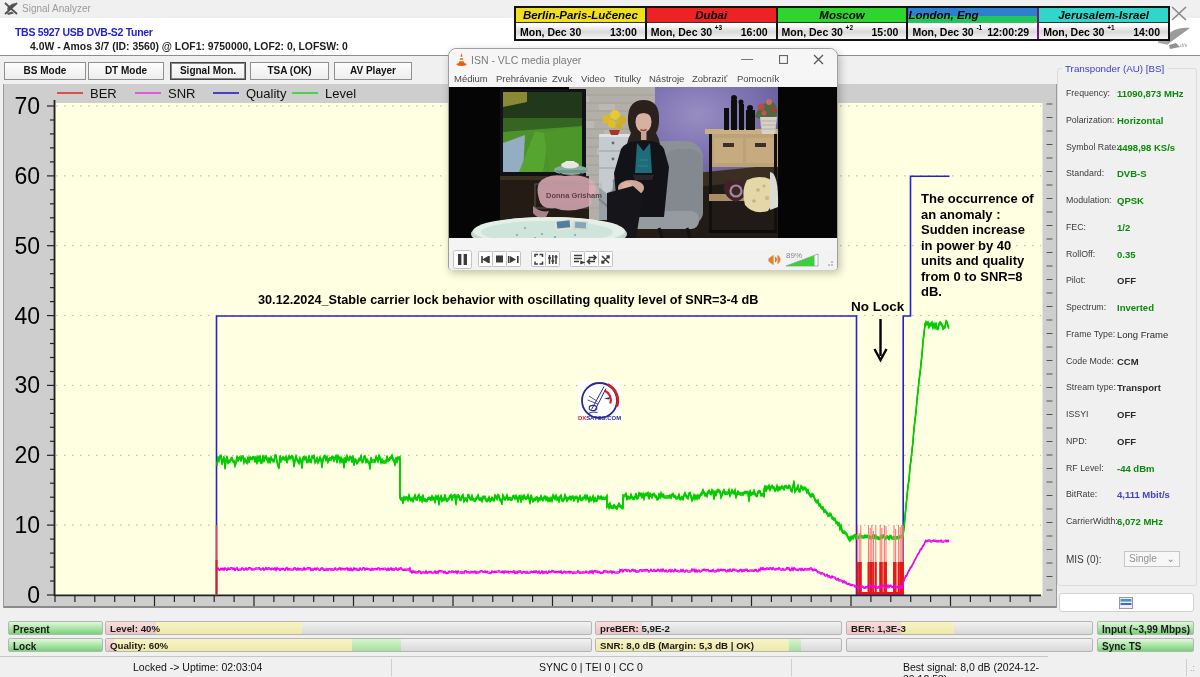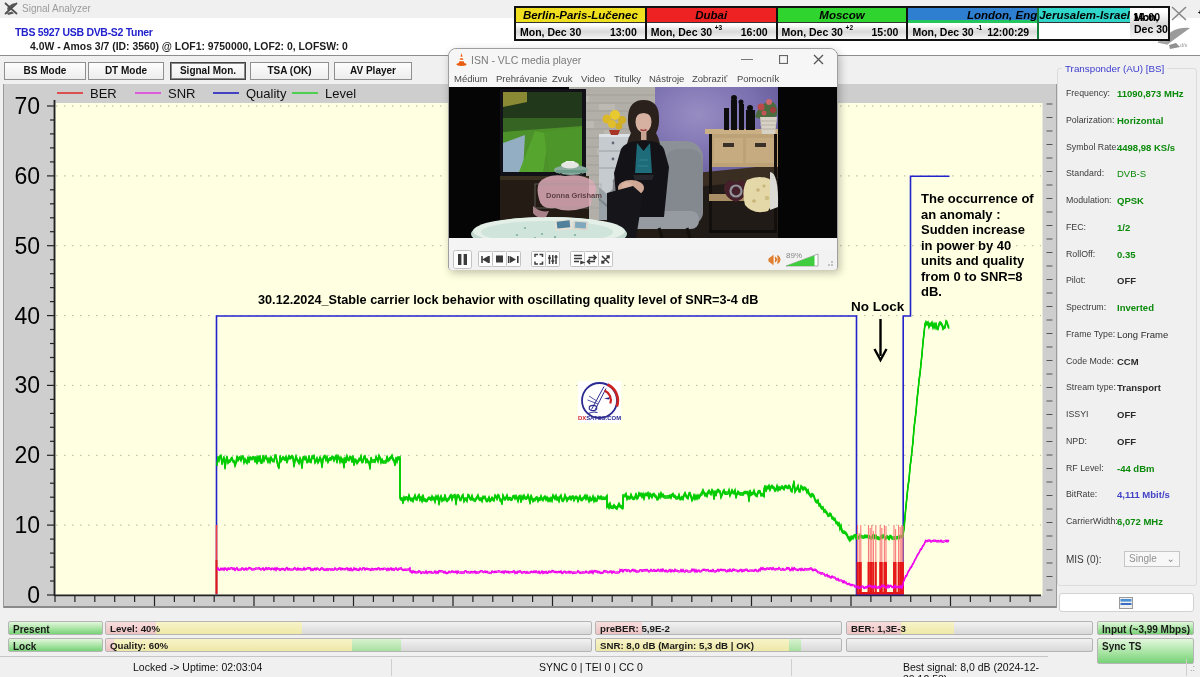--- a/index.html
+++ b/index.html
@@ -296,28 +296,28 @@
 </div>
     <div style="flex:1;border-left:2px solid #111;display:flex;flex-direction:column">
  <div style="height:15px;background:#2fd42f;font-size:11.5px;font-weight:bold;font-style:italic;text-align:center;line-height:14.5px;color:#000;border-bottom:1px solid #333">Moscow</div>
  <div style="flex:1;background:linear-gradient(#fff 10%,#d9d9d9 55%,#f6f6f6);position:relative;font-weight:bold;color:#000">
    <span style="position:absolute;left:4px;top:2.5px;font-size:10.5px">Mon, Dec 30</span>
    <span style="position:absolute;left:68px;top:0.5px;font-size:6.5px">+2</span>
    <span style="position:absolute;right:8px;top:2.5px;font-size:10.5px">15:00</span>
  </div>
 </div>
     <div style="flex:1;border-left:2px solid #111;display:flex;flex-direction:column">
- <div style="height:15px;background:#2e7fd0;font-size:11.5px;font-weight:bold;font-style:italic;text-align:right;line-height:14.5px;color:#000;border-bottom:3px solid #22c55e">London, Eng</div>
+ <div style="height:15px;background:#2e7fd0;font-size:11.5px;font-weight:bold;font-style:italic;text-align:left;line-height:14.5px;color:#000;border-bottom:7px solid #22c55e">London, Eng</div>
  <div style="flex:1;background:linear-gradient(#fff 10%,#d9d9d9 55%,#f6f6f6);position:relative;font-weight:bold;color:#000">
    <span style="position:absolute;left:4px;top:2.5px;font-size:10.5px">Mon, Dec 30</span>
    <span style="position:absolute;left:68px;top:0.5px;font-size:6.5px">-1</span>
    <span style="position:absolute;right:8px;top:2.5px;font-size:10.5px">12:00:29</span>
  </div>
 </div>
-    <div style="flex:1;border-left:2px solid #15803d;display:flex;flex-direction:row">
+    <div style="flex:1;border-left:2px solid #701a75;display:flex;flex-direction:column">
  <div style="height:15px;background:#2fd6c9;font-size:11.5px;font-weight:bold;font-style:italic;text-align:center;line-height:14.5px;color:#000;border-bottom:1px solid #333">Jerusalem-Israel</div>
  <div style="flex:1;background:linear-gradient(#fff 10%,#d9d9d9 55%,#f6f6f6);position:relative;font-weight:bold;color:#000">
    <span style="position:absolute;left:4px;top:2.5px;font-size:10.5px">Mon, Dec 30</span>
    <span style="position:absolute;left:68px;top:0.5px;font-size:6.5px">+1</span>
    <span style="position:absolute;right:8px;top:2.5px;font-size:10.5px">14:00</span>
  </div>
 </div>
   </div>
 
 <div class="abs" style="left:448px;top:48px;width:390px;height:222px;background:#f4f4f4;border:1px solid #9f9f9f;border-radius:8px 8px 3px 3px;box-shadow:2px 3px 8px rgba(0,0,0,.25)">
@@ -556,21 +556,21 @@
 
 <div class="abs" style="left:1057px;top:68px;width:140px;height:518px;border:1px solid #dcdcdc;border-radius:3px"></div>
 <div class="abs" style="left:1062px;top:63px;background:#f0f0f0;padding:0 3px;font-size:9.8px;color:#3b3bd0">Transponder (AU) [BS]</div>
 <div class="abs" style="left:1066px;top:88px;font-size:8.8px;color:#3a3a3a">Frequency:</div>
 <div class="abs" style="left:1117px;top:88px;font-size:9.5px;font-weight:bold;color:#0a8a0a">11090,873 MHz</div>
 <div class="abs" style="left:1066px;top:114.75px;font-size:8.8px;color:#3a3a3a">Polarization:</div>
 <div class="abs" style="left:1117px;top:114.75px;font-size:9.5px;font-weight:bold;color:#0a8a0a">Horizontal</div>
 <div class="abs" style="left:1066px;top:141.5px;font-size:8.8px;color:#3a3a3a">Symbol Rate:</div>
 <div class="abs" style="left:1117px;top:141.5px;font-size:9.5px;font-weight:bold;color:#0a8a0a">4498,98 KS/s</div>
 <div class="abs" style="left:1066px;top:168.25px;font-size:8.8px;color:#3a3a3a">Standard:</div>
-<div class="abs" style="left:1117px;top:168.25px;font-size:9.5px;font-weight:normal;color:#0a8a0a">DVB-S</div>
+<div class="abs" style="left:1117px;top:168.25px;font-size:9.5px;font-weight:bold;color:#0a8a0a">DVB-S</div>
 <div class="abs" style="left:1066px;top:195.0px;font-size:8.8px;color:#3a3a3a">Modulation:</div>
 <div class="abs" style="left:1117px;top:195.0px;font-size:9.5px;font-weight:bold;color:#0a8a0a">QPSK</div>
 <div class="abs" style="left:1066px;top:221.75px;font-size:8.8px;color:#3a3a3a">FEC:</div>
 <div class="abs" style="left:1117px;top:221.75px;font-size:9.5px;font-weight:bold;color:#0a8a0a">1/2</div>
 <div class="abs" style="left:1066px;top:248.5px;font-size:8.8px;color:#3a3a3a">RollOff:</div>
 <div class="abs" style="left:1117px;top:248.5px;font-size:9.5px;font-weight:bold;color:#0a8a0a">0.35</div>
 <div class="abs" style="left:1066px;top:275.25px;font-size:8.8px;color:#3a3a3a">Pilot:</div>
 <div class="abs" style="left:1117px;top:275.25px;font-size:9.5px;font-weight:bold;color:#2a2a2a">OFF</div>
 <div class="abs" style="left:1066px;top:302.0px;font-size:8.8px;color:#3a3a3a">Spectrum:</div>
 <div class="abs" style="left:1117px;top:302.0px;font-size:9.5px;font-weight:bold;color:#0a8a0a">Inverted</div>
@@ -631,21 +631,21 @@
     <span style="position:absolute;left:4px;top:1px;font-size:9.7px;font-weight:bold;color:#1a1a1a;white-space:nowrap;z-index:2">Quality: 60%</span>
   </div>
 <div class="abs" style="left:595px;top:638px;width:247px;height:14px;background:linear-gradient(#f2f2f2,#d8d8d8);border:1px solid #b5b5b5;border-radius:2px;overflow:hidden">
     <div style="position:absolute;left:0px;top:0;width:193px;height:12px;background:linear-gradient(#f8f4c8,#eee8a8)"></div>
     <div style="position:absolute;left:193px;top:0;width:12px;height:12px;background:linear-gradient(#d8f3d0,#a8e0a0)"></div>
     <span style="position:absolute;left:4px;top:1px;font-size:9.7px;font-weight:bold;color:#1a1a1a;white-space:nowrap;z-index:2">SNR: 8,0 dB (Margin: 5,3 dB | OK)</span>
   </div>
 <div class="abs" style="left:846px;top:638px;width:247px;height:14px;background:linear-gradient(#f2f2f2,#d8d8d8);border:1px solid #b5b5b5;border-radius:2px;overflow:hidden">
     <span style="position:absolute;left:4px;top:1px;font-size:9.7px;font-weight:bold;color:#1a1a1a;white-space:nowrap;z-index:2"></span>
   </div>
-<div class="abs" style="left:1097px;top:638px;width:97px;height:26px;background:linear-gradient(#e3f7dd,#a9e4a4 55%,#77d277);border:1px solid #b5b5b5;border-radius:2px">
+<div class="abs" style="left:1097px;top:638px;width:97px;height:14px;background:linear-gradient(#e3f7dd,#a9e4a4 55%,#77d277);border:1px solid #b5b5b5;border-radius:2px">
     <span style="position:absolute;left:4px;top:1.5px;font-size:10px;font-weight:bold;color:#1a1a1a;white-space:nowrap">Sync TS</span>
   </div>
 
 <div class="abs" style="left:0;top:656px;width:1048px;height:21px;background:#f0f0f0;border-top:1px solid #c6c6c6">
  <span class="abs" style="left:133px;top:4px;font-size:10.5px;color:#111">Locked -&gt; Uptime: 02:03:04</span>
  <span class="abs" style="left:539px;top:4px;font-size:10.5px;color:#111">SYNC 0 | TEI 0 | CC 0</span>
  <span class="abs" style="left:903px;top:4px;font-size:10.5px;color:#111">Best signal: 8,0 dB (2024-12-30 12:58)</span>
  <div class="abs" style="left:391px;top:2px;width:1px;height:17px;background:#cfcfcf"></div>
  <div class="abs" style="left:791px;top:2px;width:1px;height:17px;background:#cfcfcf"></div>
  <div class="abs" style="left:1186px;top:2px;width:1px;height:17px;background:#cfcfcf"></div>

